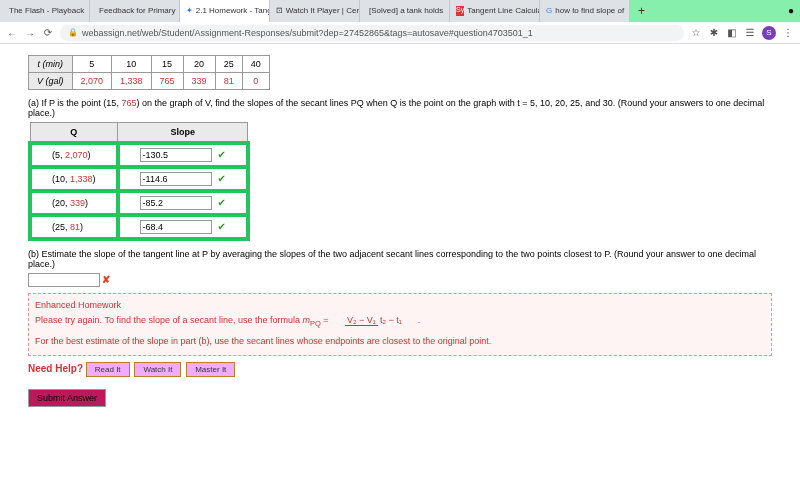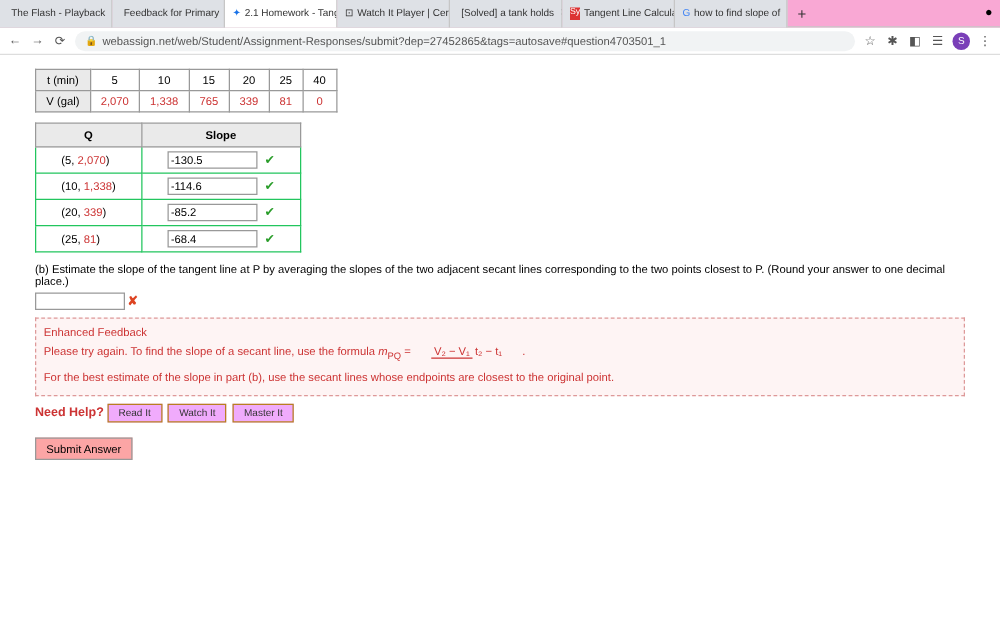--- a/index.html
+++ b/index.html
@@ -1,47 +1,47 @@
 <!DOCTYPE html>
 <html><head>
   <meta charset="utf-8">
   <style>
     * { box-sizing: border-box; margin: 0; padding: 0; }
     body { font-family: Arial, sans-serif; font-size: 10px; background: #fff; width: 800px; height: 500px; overflow: hidden; }
-    .browser-bar { display: flex; align-items: center; height: 22px; background: #f9a8d4; border-bottom: 1px solid #c6c6c6; }
+    .browser-bar { display: flex; align-items: center; height: 22px; background: #86efac; border-bottom: 1px solid #c6c6c6; }
     .tab { display: flex; align-items: center; padding: 0 6px; height: 22px; font-size: 8px; color: #333; border-right: 1px solid #c6c6c6; gap: 3px; max-width: 90px; overflow: hidden; white-space: nowrap; background: #dee1e6; }
     .tab.active { background: #fff; }
     .tab-icon { width: 10px; height: 10px; display: inline-block; }
     .tab-close { margin-left: 2px; font-size: 10px; color: #666; }
     .newtab { padding: 0 8px; font-size: 12px; color: #333; }
     .addr-bar { display: flex; align-items: center; height: 22px; padding: 0 6px; gap: 6px; border-bottom: 1px solid #ddd; }
     .nav-icon { width: 12px; height: 12px; display: flex; align-items: center; justify-content: center; color: #555; }
     .url-box { flex: 1; display: flex; align-items: center; background: #f1f3f4; border-radius: 10px; padding: 2px 8px; font-size: 9px; color: #555; height: 16px; }
     .url-box .lock { margin-right: 4px; font-size: 8px; }
     .content { padding: 6px 28px; height: calc(500px - 44px); overflow: hidden; }
     .problem-text { font-size: 9px; color: #333; line-height: 1.4; }
     .data-table { border-collapse: collapse; margin: 5px 0 8px; }
     .data-table th, .data-table td { border: 1px solid #999; padding: 3px 8px; font-size: 9px; text-align: center; }
-    .data-table th { background: #eaeaea; font-weight: normal; }
+    .data-table th { background: #eaeaea; font-style: italic; font-weight: normal; }
     .part-label { font-size: 9px; margin: 4px 0; }
     .qtable { border-collapse: collapse; margin: 4px 0 8px; }
     .qtable th { border: 1px solid #999; padding: 4px 20px; background: #eaeaea; font-size: 9px; font-weight: bold; }
-    .qtable td { border: 1px solid #22c55e; padding: 3px 20px; font-size: 9px; }
+    .qtable td { border: 4px solid #22c55e; padding: 3px 20px; font-size: 9px; }
     .qinput { width: 72px; font-size: 9px; padding: 1px 2px; border: 1px solid #999; }
     .check { color: #2a9d2a; font-size: 10px; margin-left: 6px; }
     .cross { color: #d42; font-size: 10px; font-weight: bold; margin-left: 2px; }
     .feedback-box { border: 1px dashed #d99; background: #fef4f4; padding: 6px; margin: 6px 0; }
     .feedback-title { color: #c33; font-size: 9px; margin-bottom: 4px; }
     .feedback-text { color: #c33; font-size: 9px; line-height: 1.5; }
     .frac-wrap { display: inline-block; vertical-align: middle; text-align: center; font-size: 9px; margin: 0 14px; }
     .frac-top { border-bottom: 1px solid #c33; padding: 0 2px; }
     .frac-bot { padding: 0 2px; }
     .need-help { color: #c33; font-size: 10px; font-weight: bold; margin: 6px 0; }
     .help-btn { background: #f0abfc; border: 1px solid #b88020; padding: 2px 8px; font-size: 8px; margin-right: 2px; color: #333; cursor: pointer; }
-    .submit-btn { background: #fca5a5; border: 1px solid #999; padding: 3px 8px; font-size: 9px; margin-top: 6px; cursor: pointer; text-align: right; }
+    .submit-btn { background: #be185d; border: 1px solid #999; padding: 3px 8px; font-size: 9px; margin-top: 6px; cursor: pointer; text-align: right; }
     .red { color: #c33; }
     .avatar { width: 14px; height: 14px; background: #7a3fb8; color: #fff; border-radius: 50%; display: flex; align-items: center; justify-content: center; font-size: 8px; }
   </style>
 </head>
 <body>
 
 <div class="browser-bar">
   <div class="tab">
       <span class="tab-icon" style="background:#e50914"></span>
       <span>The Flash - Playback</span>
@@ -111,20 +111,23 @@
           <td class="red">2,070</td>
           <td class="red">1,338</td>
           <td class="red">765</td>
           <td class="red">339</td>
           <td class="red">81</td>
           <td class="red">0</td>
         </tr>
   </tbody>
     </table>
 
+  <div class="part-label">
+    <span>(a)  If P is the point (15, </span><span class="red">765</span><span>) on the graph of V, find the slopes of the secant lines PQ when Q is the point on the graph with t = 5, 10, 20, 25, and 30. (Round your answers to one decimal place.)</span>
+  </div>
   <table class="qtable">
     <tbody>
         <tr>
           <th>Q</th>
           <th>Slope</th>
         </tr>
     <tr>
           <td><span>(5, </span><span class="red">2,070</span><span>)</span></td>
           <td><input class="qinput" value="-130.5" style=""><span class="check">✔</span></td>
         </tr>
@@ -140,21 +143,21 @@
           <td><span>(25, </span><span class="red">81</span><span>)</span></td>
           <td><input class="qinput" value="-68.4" style=""><span class="check">✔</span></td>
         </tr>
   </tbody>
     </table>
 
   <div class="part-label">(b)  Estimate the slope of the tangent line at P by averaging the slopes of the two adjacent secant lines corresponding to the two points closest to P. (Round your answer to one decimal place.)</div>
   <div style="margin:3px 0 6px"><input class="qinput" value="" style=""><span class="cross">✘</span></div>
 
   <div class="feedback-box">
-    <div class="feedback-title">Enhanced Feedback</div>
+    <div class="feedback-title">Enhanced Homework</div>
     <div class="feedback-text">
       <span>Please try again. To find the slope of a secant line, use the formula </span><i>m</i><sub>PQ</sub><span> = </span><span class="frac-wrap"><span class="frac-top">V₂ − V₁</span><span class="frac-bot">t₂ − t₁</span></span><span>.</span>
     </div>
     <div class="feedback-text" style="margin-top:6px">For the best estimate of the slope in part (b), use the secant lines whose endpoints are closest to the original point.</div>
   </div>
 
   <div class="need-help">
     <span>Need Help?</span>
     <button class="help-btn">Read It</button>
     <button class="help-btn">Watch It</button>

